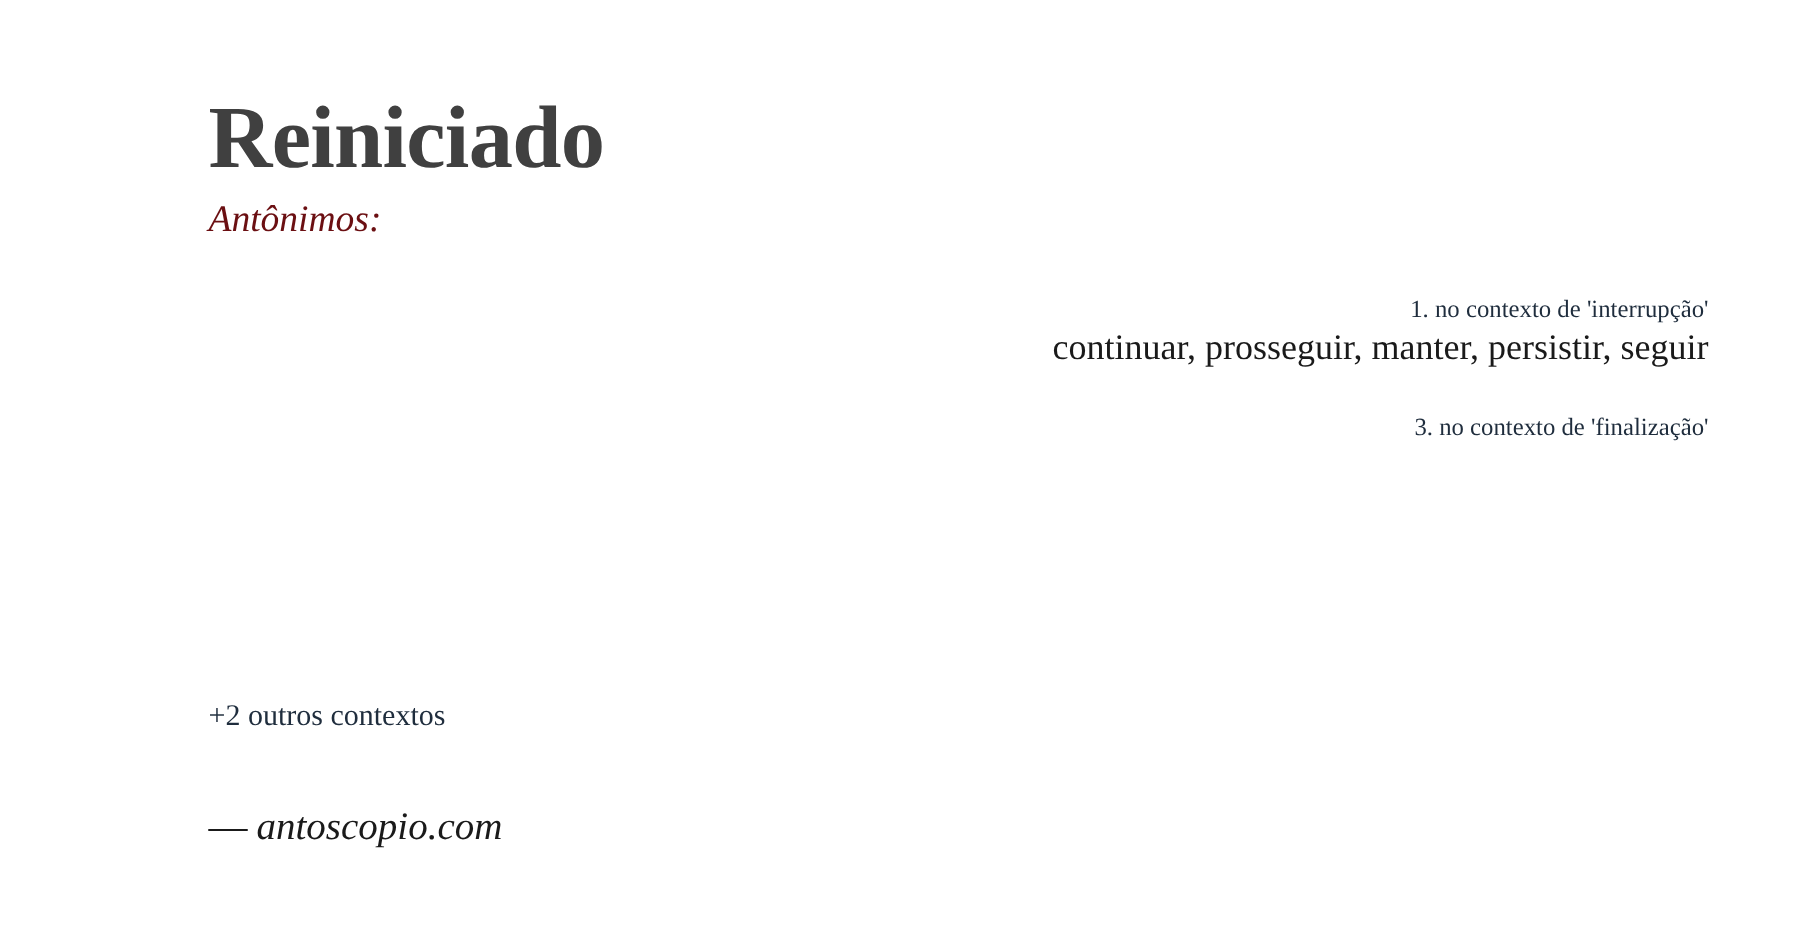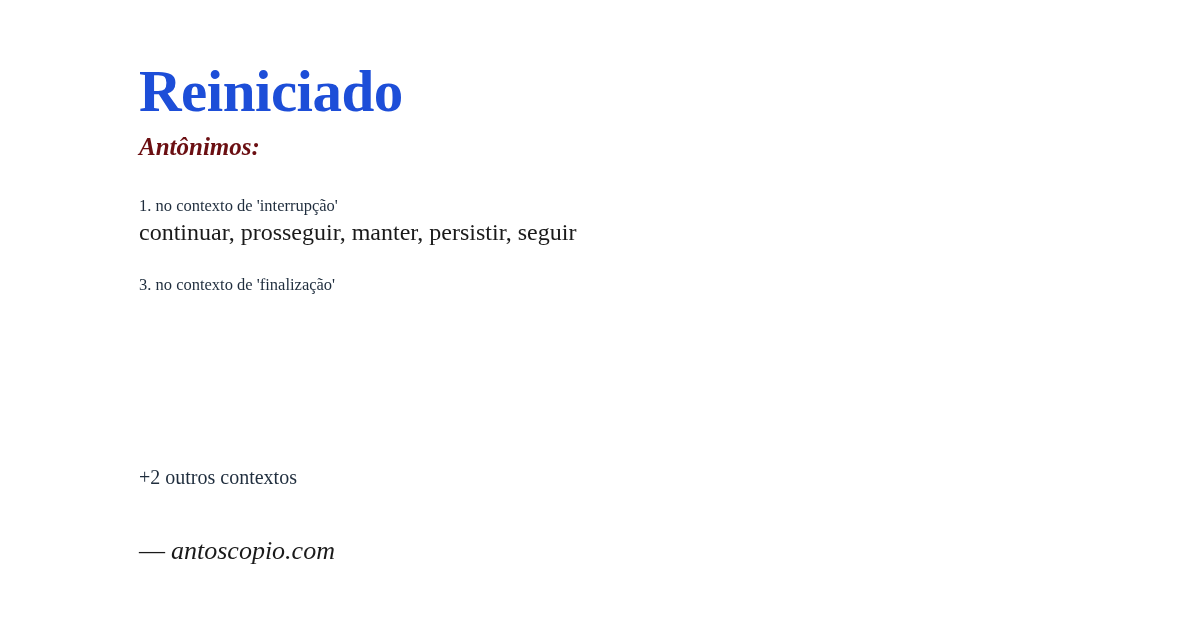--- a/index.html
+++ b/index.html
@@ -25,48 +25,49 @@
 
   .title {
     position: absolute;
     left: 139px;
     top: 62px;
     margin: 0;
     font-family: "Liberation Serif", "DejaVu Serif", serif;
     font-size: 59px;
     font-weight: 700;
     line-height: 1.0;
-    color: #1d4ed8;
+    color: #404040;
     letter-spacing: -0.5px;
     white-space: nowrap;
   }
 
   .subtitle {
     position: absolute;
     left: 139px;
     top: 134px;
     margin: 0;
     font-family: "Liberation Serif", "DejaVu Serif", serif;
     font-size: 25px;
-    font-weight: 700;
+    font-weight: 400;
     font-style: italic;
     line-height: 1.0;
     color: #6b0f12;
     white-space: nowrap;
   }
 
   .senses {
     position: absolute;
     left: 139px;
     top: 196px;
     width: 1000px;
   }
 
   .sense {
     margin: 0 0 27px 0;
+    text-align: right;
   }
 
   .sense-label {
     margin: 0;
     font-family: "Liberation Serif", "DejaVu Serif", serif;
     font-size: 16.5px;
     font-weight: 400;
     line-height: 1.22;
     color: #1f2d3d;
     white-space: nowrap;

